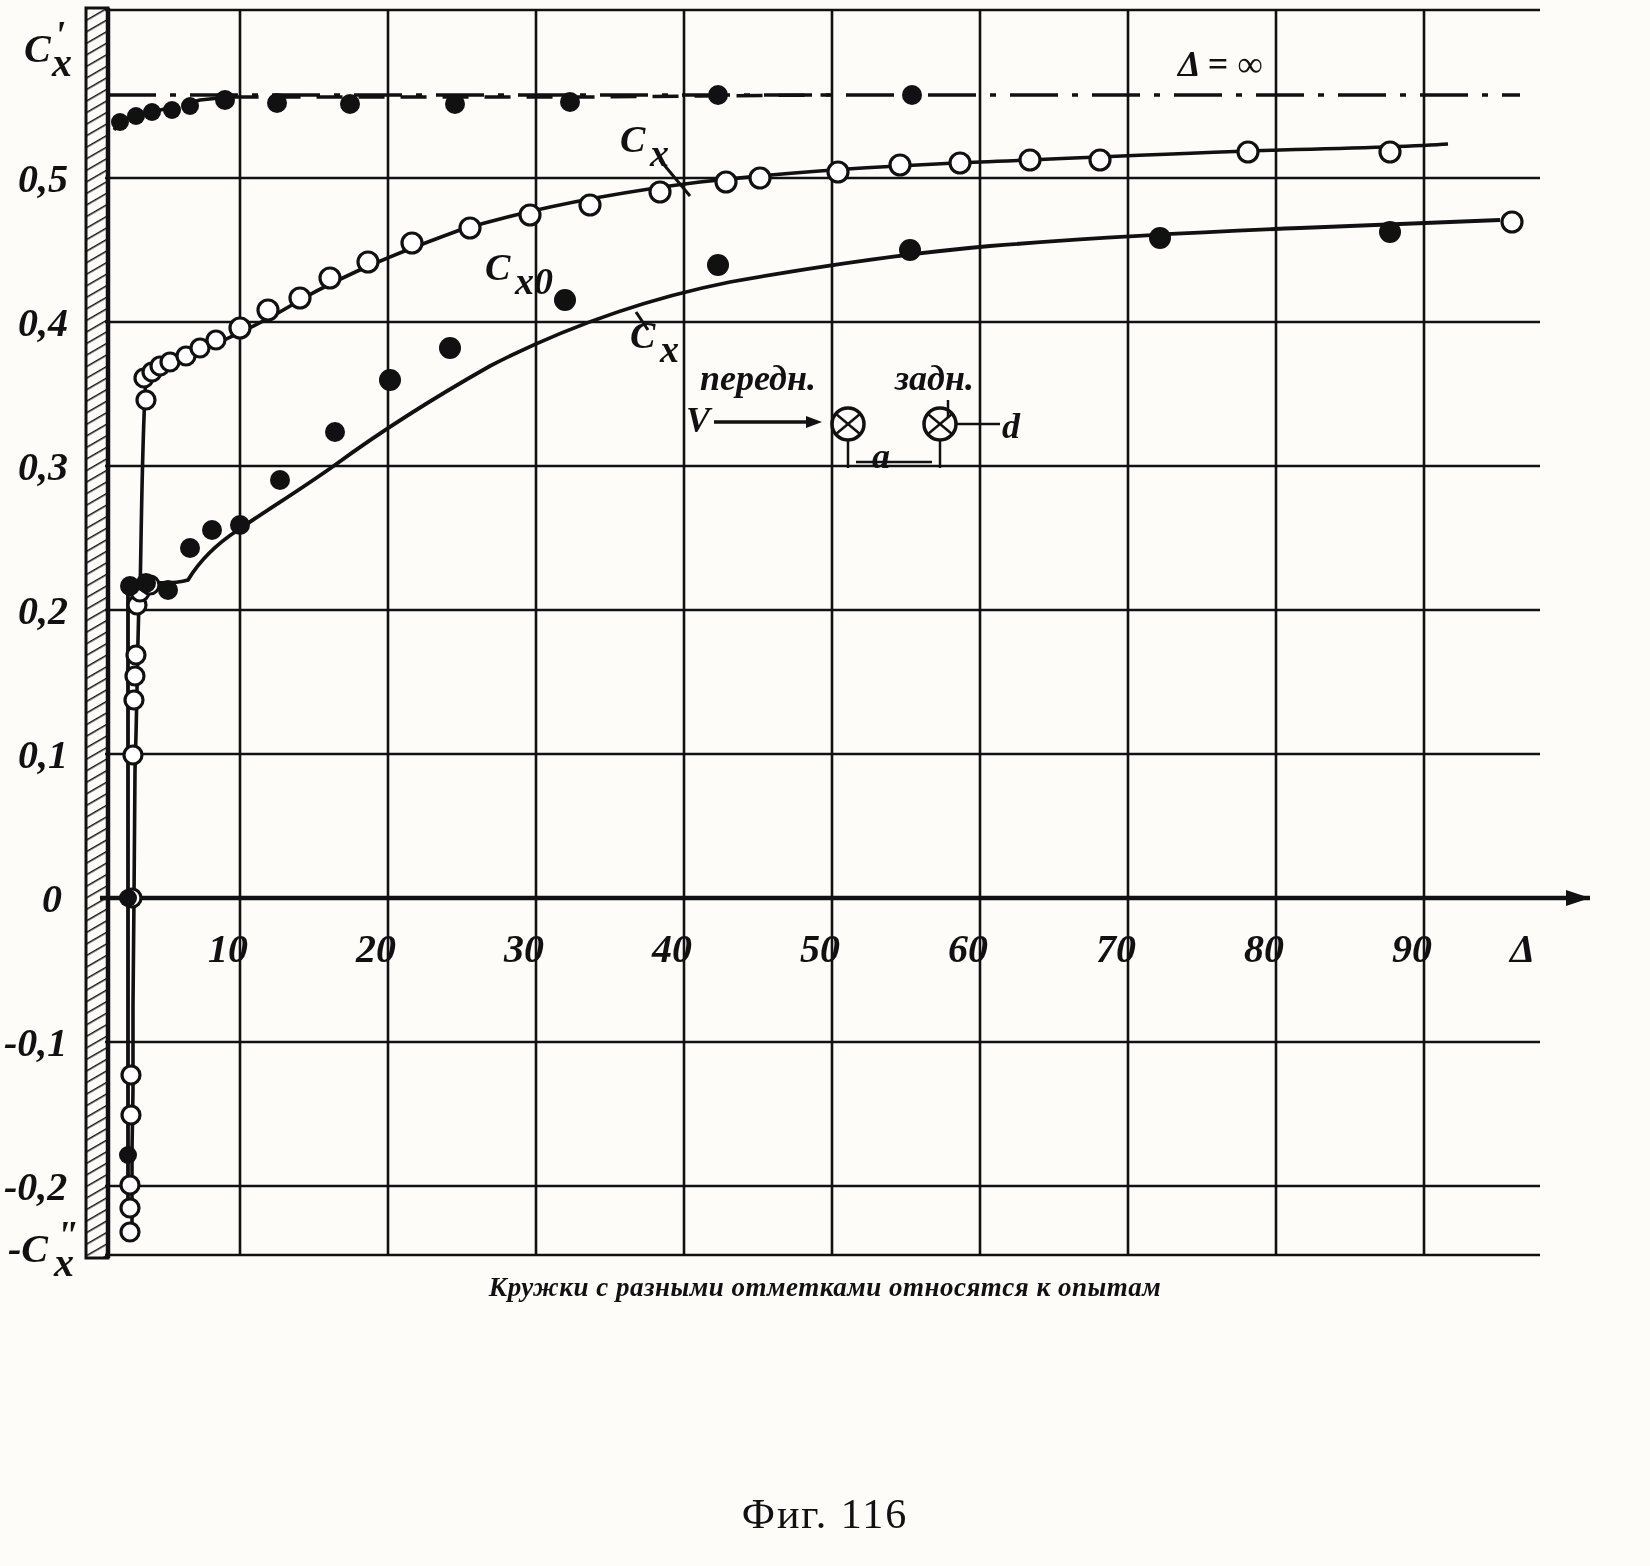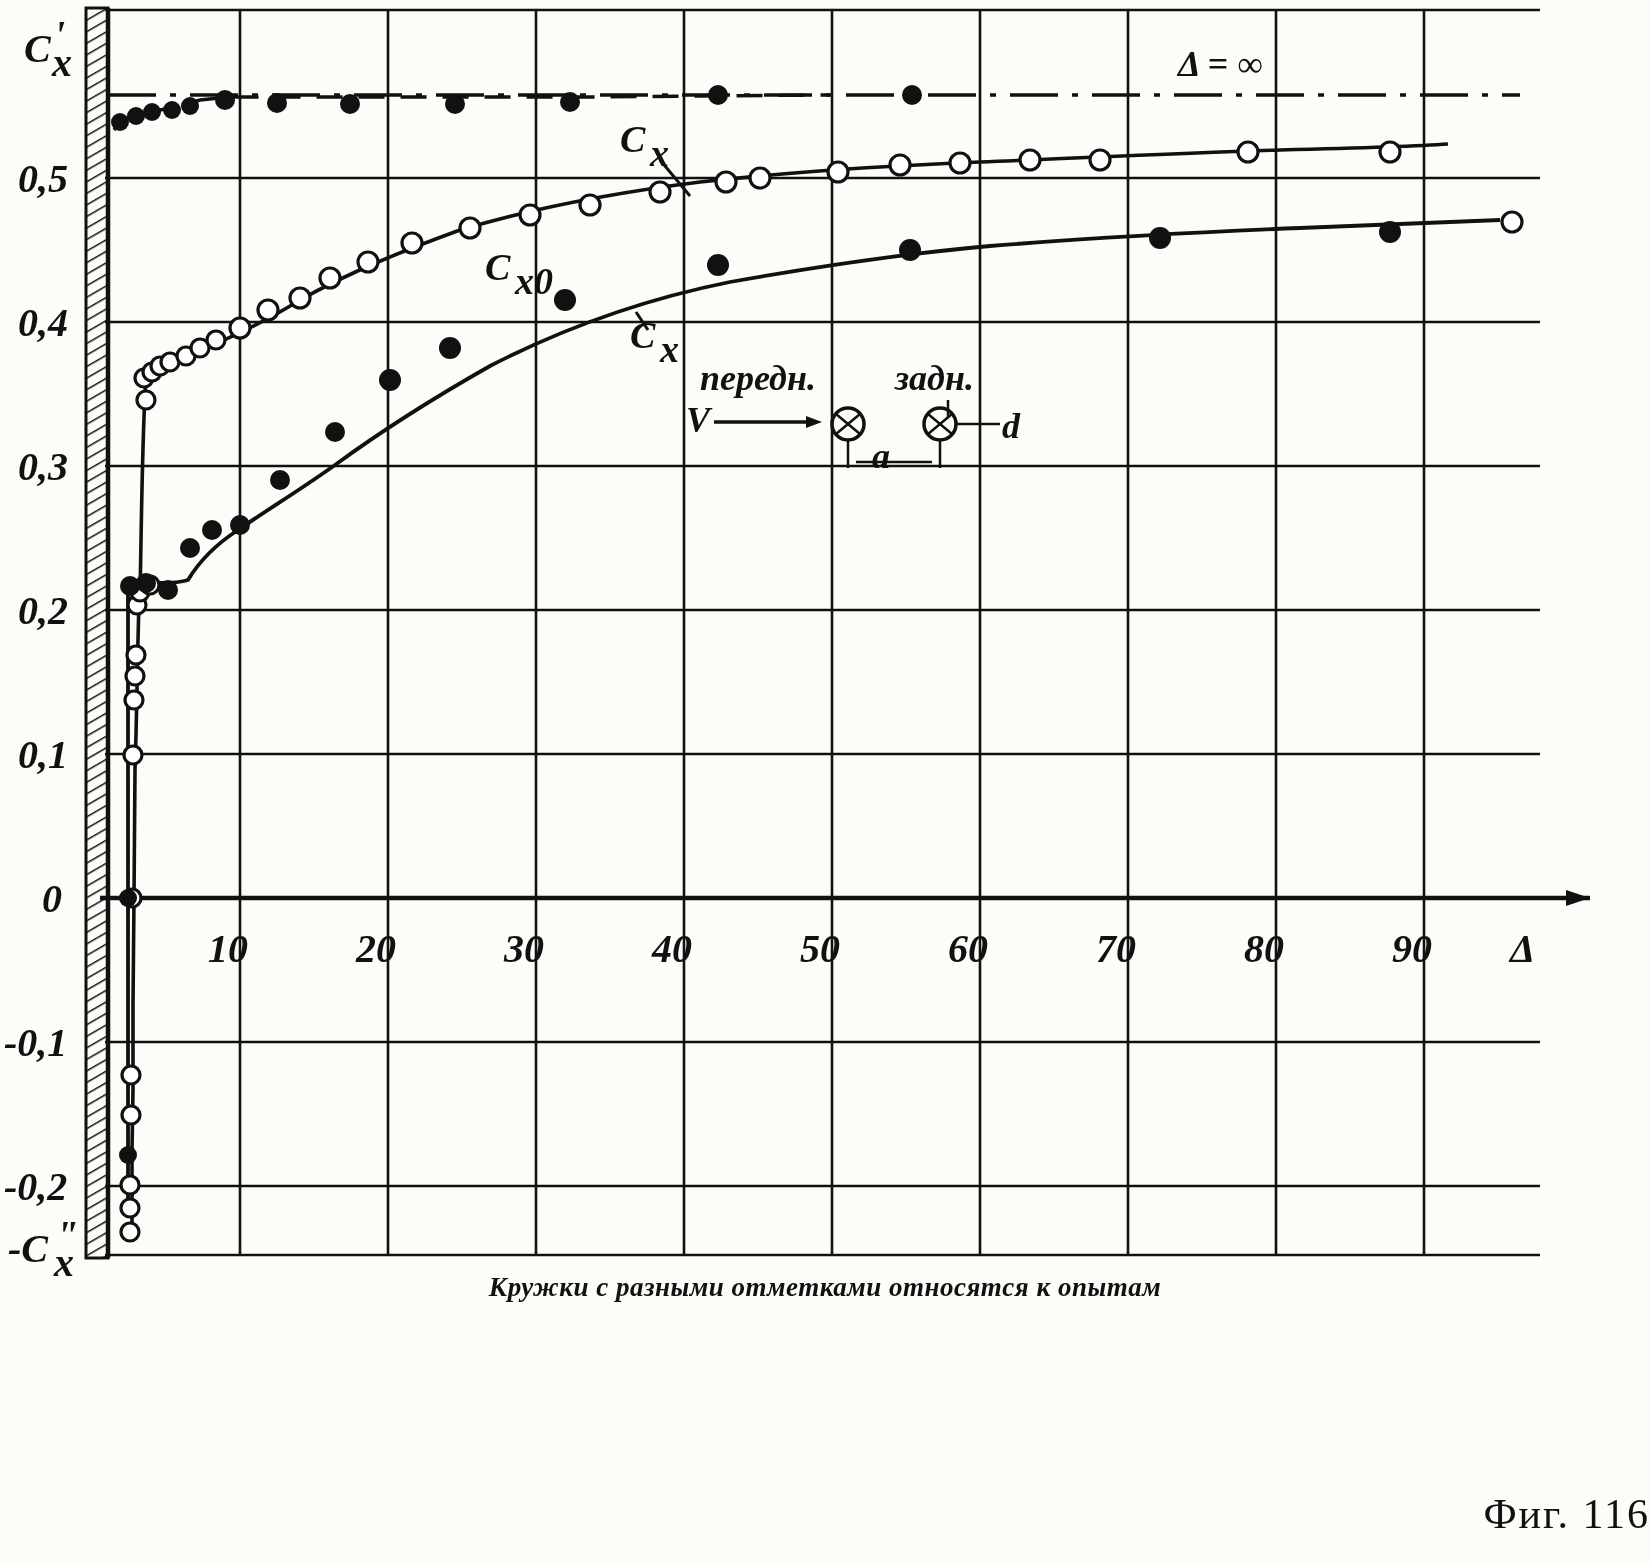--- a/index.html
+++ b/index.html
@@ -218,14 +218,14 @@
       <line x1="856" y1="462" x2="932" y2="462" stroke="#111" stroke-width="2.5"></line>
       <text class="annot" x="872" y="468">a</text>
       <line x1="956" y1="424" x2="1000" y2="424" stroke="#111" stroke-width="2.5"></line>
       <line x1="948" y1="400" x2="948" y2="418" stroke="#111" stroke-width="2.5"></line>
       <text class="annot" x="1002" y="438">d</text>
     </g>
   </svg>
 
   <div class="caption" style="top:1272px;">Кружки с разными отметками относятся к опытам</div>
 
-  <div class="figlbl" style="top:1490px;text-align:right;">Фиг. 116</div>
+  <div class="figlbl" style="top:1490px;">Фиг. 116</div>
 </div>
 
 </body></html>

